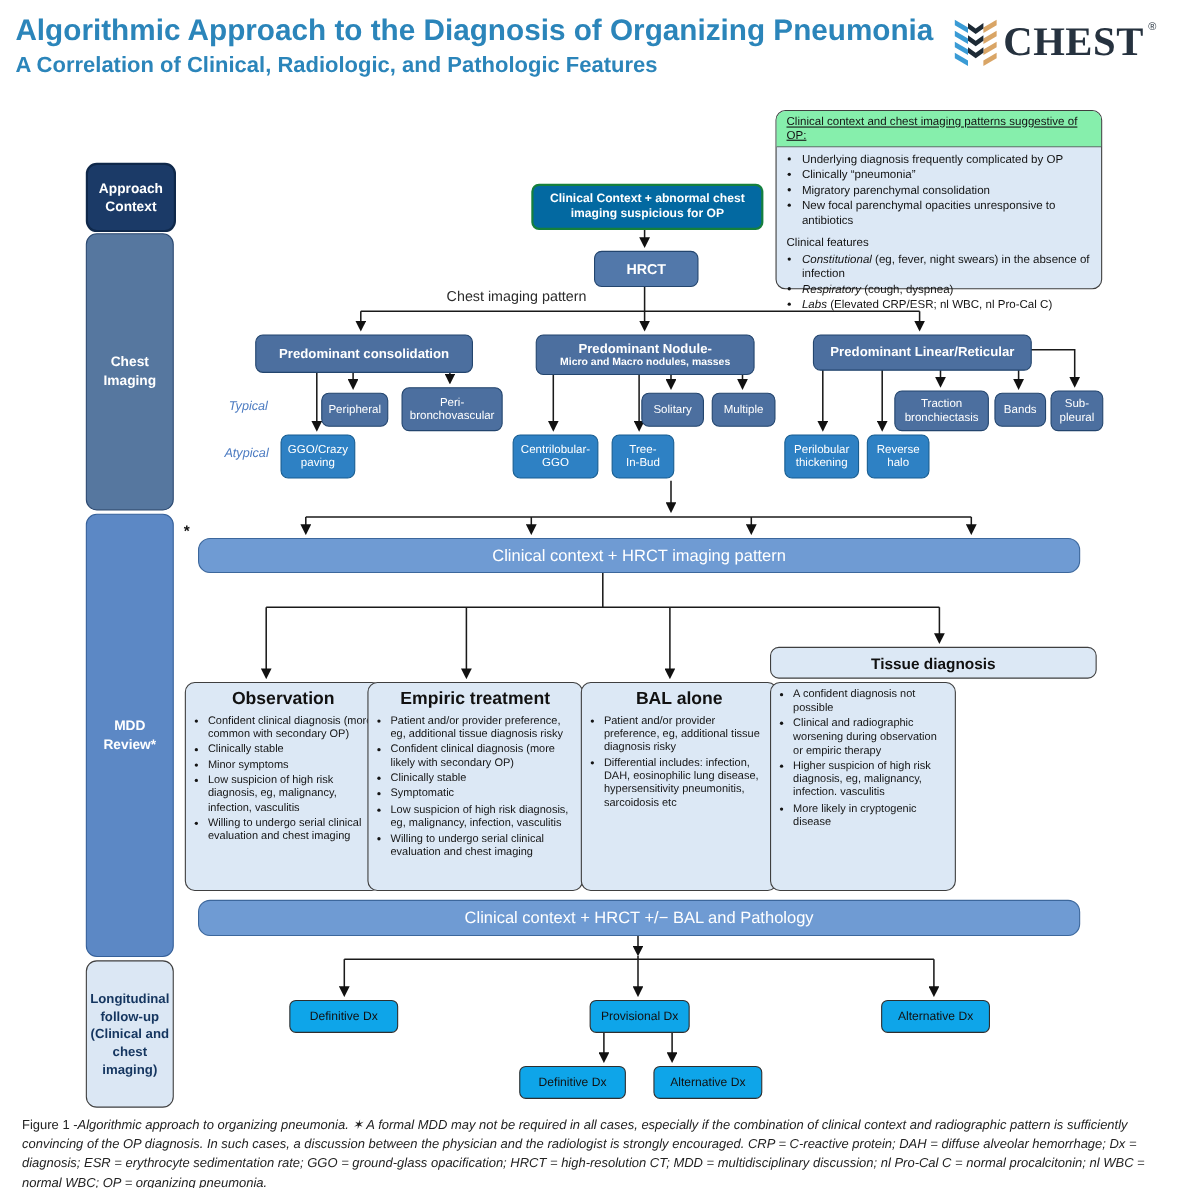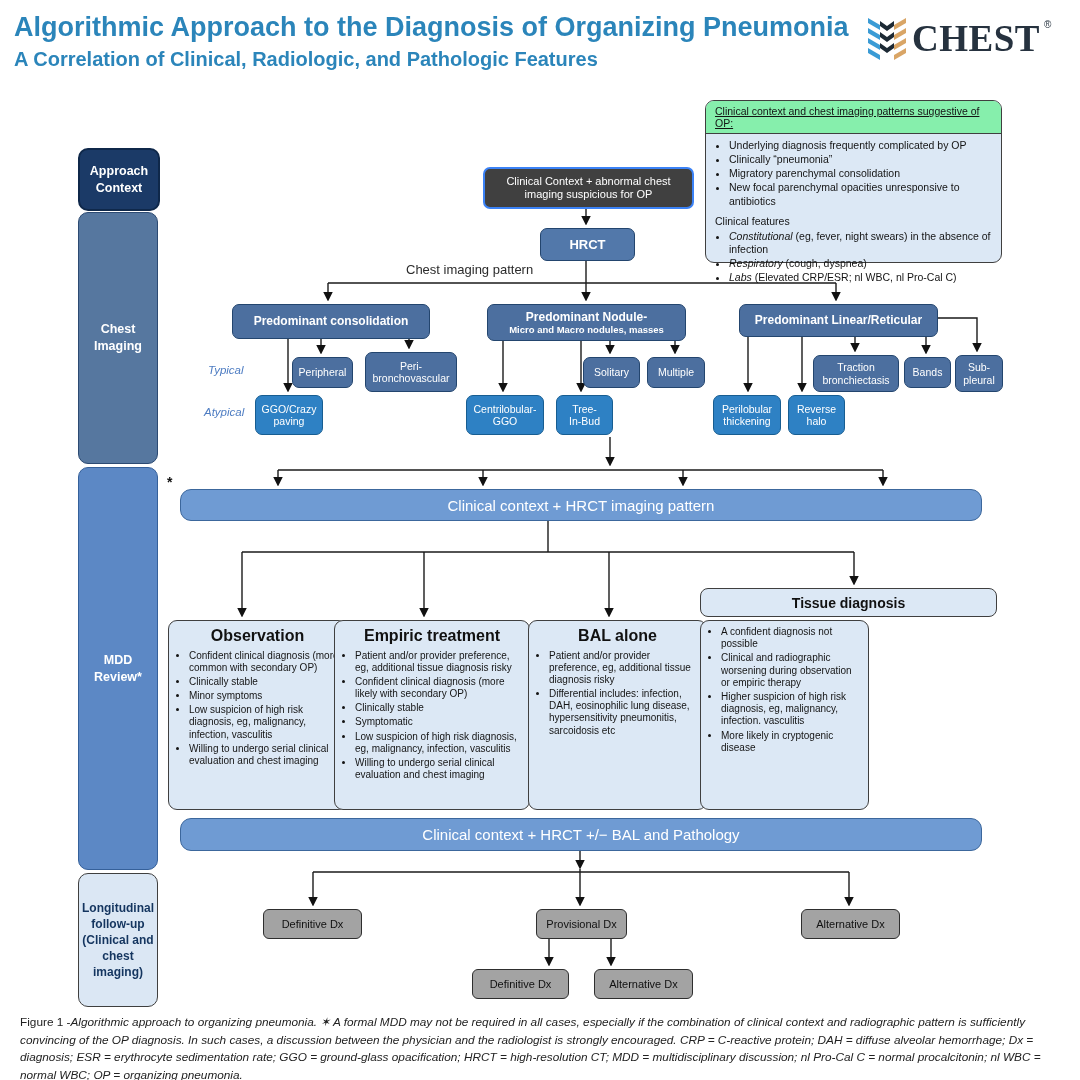--- a/index.html
+++ b/index.html
@@ -10,21 +10,21 @@
   .title{position:absolute;left:14px;top:12px;font-size:27px;font-weight:600;color:#2b85ba;margin:0;}
   .subtitle{position:absolute;left:14px;top:48px;font-size:20px;font-weight:600;color:#2b85ba;margin:0;}
   .logo{position:absolute;left:866px;top:16px;display:flex;align-items:center;gap:4px;}
   .logo-text{font-family:"Liberation Serif",serif;font-weight:bold;font-size:37px;color:#26323f;letter-spacing:.5px;line-height:1;}
   .logo-reg{font-size:10px;color:#26323f;vertical-align:top;position:relative;top:-14px;}
   
   .node{position:absolute;display:flex;flex-direction:column;align-items:center;justify-content:center;
         text-align:center;color:#fff;white-space:pre-line;border-radius:7px;line-height:1.18;}
   .steel{background:#4c6f9f;border:1.5px solid #23456e;}
   .bright{background:#2e81c4;border:1.5px solid #175d91;}
-  .navy{background:#404040;border:2px solid #3b82f6;font-weight:normal;}
+  .navy{background:#0369a1;border:2px solid #15803d;font-weight:bold;}
   .small{font-size:10.5px;}
   .head12{font-weight:bold;font-size:12px;}
   .barbox{position:absolute;background:#6f9bd3;border:1.5px solid #3c679c;border-radius:11px;color:#fff;
           display:flex;align-items:center;justify-content:center;font-size:15px;}
   
   .side{position:absolute;display:flex;align-items:center;justify-content:center;text-align:center;
         font-weight:bold;color:#fff;white-space:pre-line;border-radius:10px;font-size:12.5px;line-height:1.35;}
   .side-navy{background:#1b3a67;border:2px solid #0f284a;}
   .side-steel{background:#56779f;border:1.5px solid #2c4a72;}
   .side-blue{background:#5c88c5;border:1.5px solid #35609a;}
@@ -39,21 +39,21 @@
   .feat-label{margin:7px 0 2px;}
   .col{position:absolute;background:#dce8f5;border:1.5px solid #3f3f3f;border-radius:9px;
        padding:5px 7px;font-size:10px;color:#141414;line-height:1.22;}
   .col h3{margin:0 0 4px;text-align:center;font-size:16px;color:#111;}
   .col ul{margin:0;padding-left:13px;}
   .col li{margin:0 0 2px;}
   .italic-list li{font-style:italic;}
   .tissue-head{position:absolute;background:#dce8f5;border:1.5px solid #3f3f3f;border-radius:8px;
        display:flex;align-items:center;justify-content:center;font-weight:bold;font-size:14px;color:#111;}
   
-  .dx{position:absolute;background:#a3a3a3;border:1.4px solid #2e2e2e;border-radius:6px;
+  .dx{position:absolute;background:#0ea5e9;border:1.4px solid #2e2e2e;border-radius:6px;
       display:flex;align-items:center;justify-content:center;font-size:11px;color:#111;}
   
   .tlabel{position:absolute;font-style:italic;color:#4d7cc2;font-size:11.5px;}
   .plabel{position:absolute;font-size:13px;color:#2b2b2b;}
   .star{position:absolute;font-size:14px;font-weight:bold;color:#111;}
   .caption{position:absolute;left:20px;top:1014px;width:1046px;font-size:11.8px;color:#222;line-height:1.5;}
   .cap-body{font-style:italic;}
   svg.connectors{position:absolute;left:0;top:0;}
 </style>
 </head>

